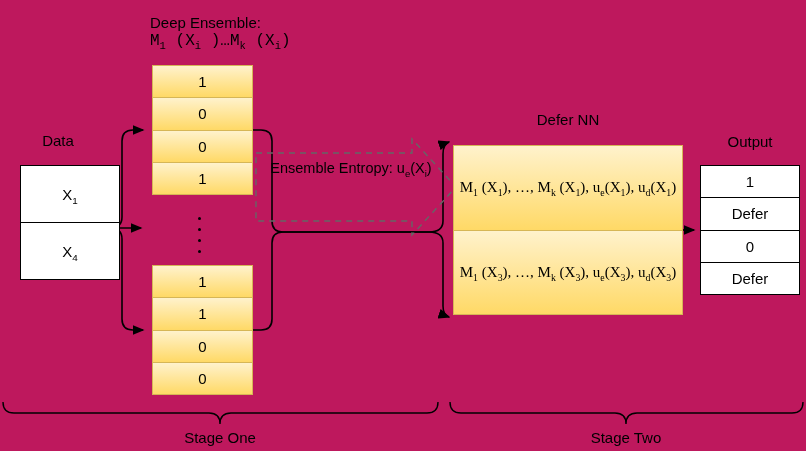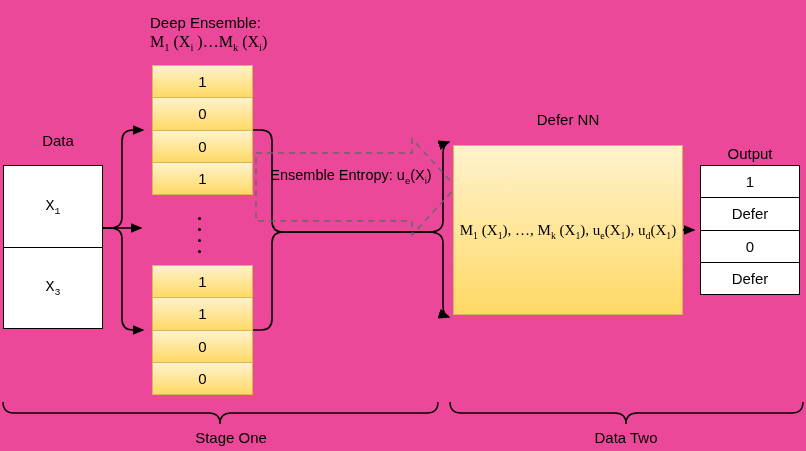--- a/index.html
+++ b/index.html
@@ -1,45 +1,45 @@
 <!DOCTYPE html>
 <html style="--cell-gradient-top: #FFF2CC; --cell-gradient-bottom: #FFD966; --cell-border: #D6B656; --plain-border: #000000; --line-color: #000000; --dashed-color: #666666;"><head>
 <meta charset="utf-8">
 <style>
   html,body { margin:0; padding:0; background:#ffffff; }
   .canvas {
-    position:relative; width:806px; height:451px; background:#ec4899;
+    position:relative; width:806px; height:451px; background:#be185d;
     font-family:"Liberation Sans", sans-serif; color:#000; overflow:hidden;
   }
   .layer { position:absolute; left:0; top:0; width:806px; height:451px; }
 
   .edge { fill:none; stroke:var(--line-color,#000); stroke-width:1.6; }
   .brace { fill:none; stroke:var(--line-color,#000); stroke-width:1.4; }
   .dashed-shape { fill:none; stroke:var(--dashed-color,#666); stroke-width:1.4; stroke-dasharray:6 5; }
   .arrhead { fill:var(--line-color,#000); }
 
   .vtable { position:absolute; box-sizing:border-box; display:flex; flex-direction:column; }
   .vtable.yellow { border:1px solid var(--cell-border,#D6B656); }
   .vtable.plain  { border:1.6px solid var(--plain-border,#000); }
   .cell { box-sizing:border-box; flex:1; display:flex; align-items:center; justify-content:center; font-size:15px; }
   .yellow .cell { background:linear-gradient(var(--cell-gradient-top,#FFF2CC), var(--cell-gradient-bottom,#FFD966));
                   border-bottom:1px solid var(--cell-border,#D6B656); }
   .yellow .cell:last-child { border-bottom:none; }
   .plain .cell { background:#fff; border-bottom:1.6px solid var(--plain-border,#000); }
   .plain .cell:last-child { border-bottom:none; }
 
   .defer .cell { font-family:"Liberation Serif", serif; font-size:15px; white-space:nowrap; }
-  .serif { font-family:Liberation Serif, serif; }
+  .serif { font-family:Liberation Mono, monospace; }
 
   .lbl { position:absolute; text-align:center; font-size:15px; line-height:18px; }
   .title-block { position:absolute; left:150px; top:13px; text-align:left; }
   .title-block .l1 { font-size:15px; line-height:19px; }
   .title-block .l2 { font-size:16px; line-height:19px; }
 
-  .entropy-note { position:absolute; left:257px; top:165px; width:188px; text-align:center;
+  .entropy-note { position:absolute; left:257px; top:158px; width:188px; text-align:center;
                   font-size:14.5px; line-height:20px; white-space:nowrap; }
 
   sub { font-size:0.66em; line-height:0; }
 
   .dots { position:absolute; left:198px; top:217px; display:flex; flex-direction:column; gap:8px; align-items:center; }
   .dot { width:3px; height:3px; border-radius:50%; background:#000; }
 </style>
 </head>
 <body>
 
@@ -67,26 +67,26 @@
     <path class="brace" d="M450 402 Q450 413 461 413 H615 Q626 413 626 424 Q626 413 637 413 H792 Q803 413 803 402"></path>
   </svg>
 
   <div class="title-block">
     <div class="l1">Deep Ensemble:</div>
     <div class="l2 serif">M<sub>1</sub> (X<sub>i</sub> )…M<sub>k</sub> (X<sub>i</sub>)</div>
   </div>
 
   <div class="lbl" style="left:8px; top:132px; width:100px;">Data</div>
 
-  <div class="vtable plain" style="left:3px; top:165px; width:100px; height:164px;font-family:Liberation Mono, monospace;">
+  <div class="vtable plain" style="left:20px; top:165px; width:100px; height:115px;">
     <div class="cell">
         <span>X<sub>1</sub></span>
       </div>
     <div class="cell">
-        <span>X<sub>3</sub></span>
+        <span>X<sub>4</sub></span>
       </div>
   </div>
 
   <div class="vtable yellow" style="left:152px; top:65px; width:101px; height:130px;">
     <div class="cell">1</div>
     <div class="cell">0</div>
     <div class="cell">0</div>
     <div class="cell">1</div>
   </div>
 
@@ -107,27 +107,30 @@
   <div class="entropy-note">
     <div>Ensemble Entropy: u<sub>e</sub>(X<sub>i</sub>)</div>
   </div>
 
   <div class="lbl" style="left:453px; top:111px; width:230px;">Defer NN</div>
 
   <div class="vtable yellow defer" style="left:453px; top:145px; width:230px; height:170px;">
     <div class="cell">
         <span>M<sub>1</sub> (X<sub>1</sub>), …, M<sub>k</sub> (X<sub>1</sub>), u<sub>e</sub>(X<sub>1</sub>), u<sub>d</sub>(X<sub>1</sub>)</span>
       </div>
+    <div class="cell">
+        <span>M<sub>1</sub> (X<sub>3</sub>), …, M<sub>k</sub> (X<sub>3</sub>), u<sub>e</sub>(X<sub>3</sub>), u<sub>d</sub>(X<sub>3</sub>)</span>
+      </div>
   </div>
 
-  <div class="lbl" style="left:700px; top:133px; width:100px;margin-top:12px;">Output</div>
+  <div class="lbl" style="left:700px; top:133px; width:100px;">Output</div>
 
   <div class="vtable plain" style="left:700px; top:165px; width:100px; height:130px;">
     <div class="cell">1</div>
     <div class="cell">Defer</div>
     <div class="cell">0</div>
     <div class="cell">Defer</div>
   </div>
 
-  <div class="lbl" style="left:131px; top:429px; width:200px;">Stage One</div>
-  <div class="lbl" style="left:526px; top:429px; width:200px;">Data Two</div>
+  <div class="lbl" style="left:120px; top:429px; width:200px;">Stage One</div>
+  <div class="lbl" style="left:526px; top:429px; width:200px;">Stage Two</div>
 
 </div>
 
 </body></html>

